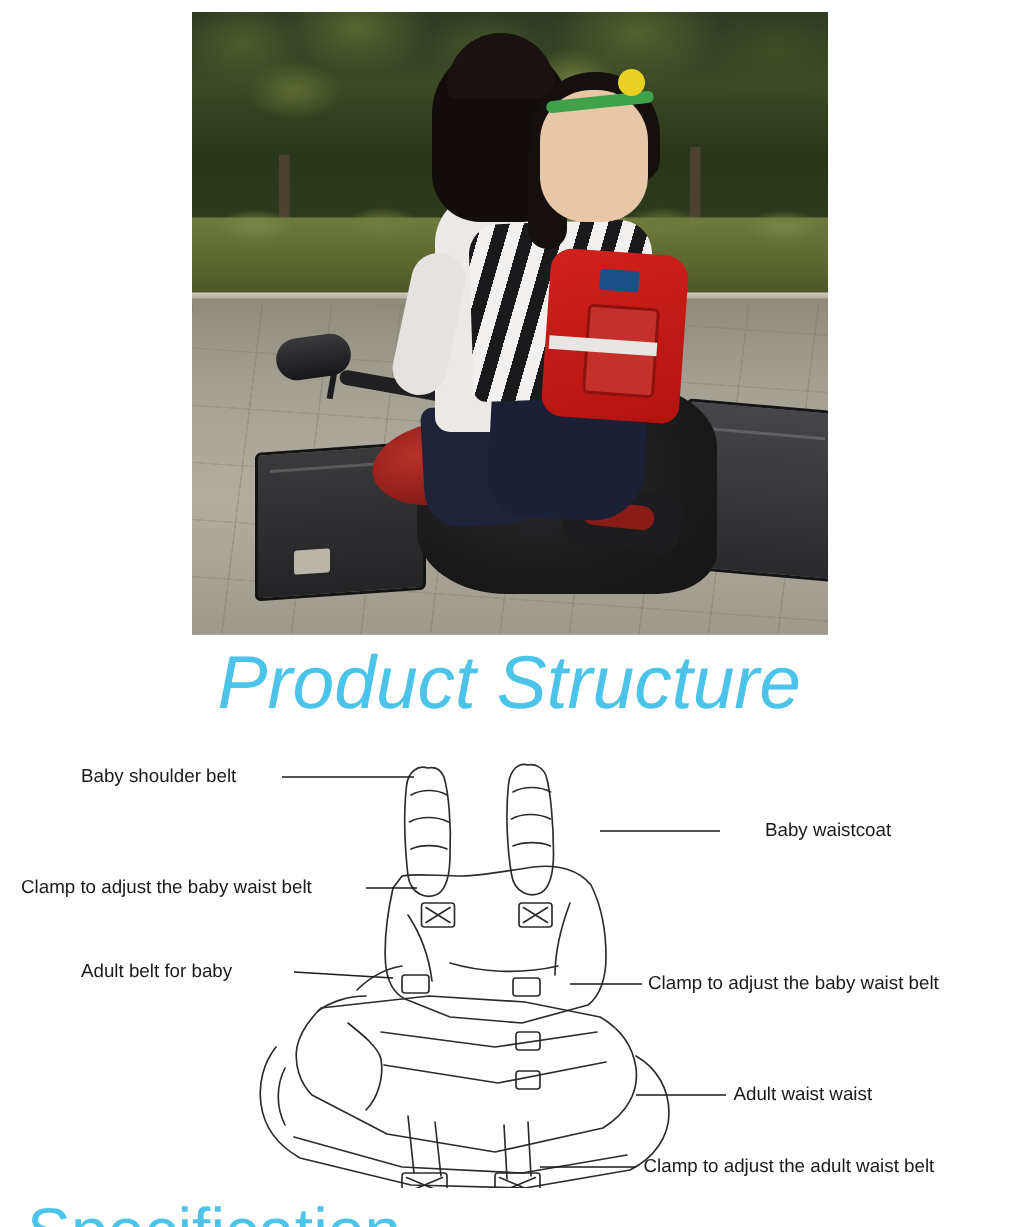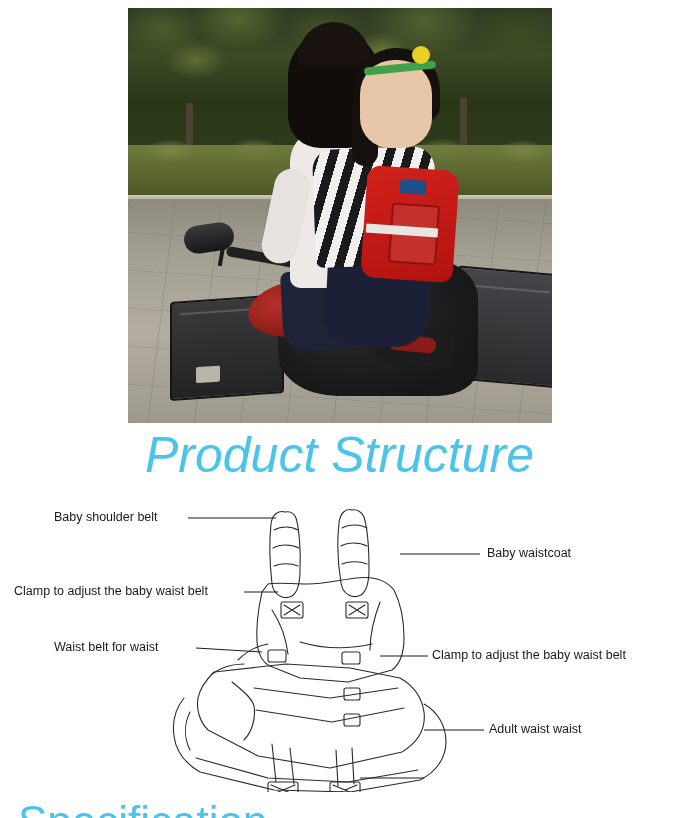--- a/index.html
+++ b/index.html
@@ -364,19 +364,20 @@
       <line x1="196" y1="156" x2="262" y2="160"></line>
       <line x1="400" y1="62" x2="480" y2="62"></line>
       <line x1="380" y1="164" x2="428" y2="164"></line>
       <line x1="424" y1="238" x2="484" y2="238"></line>
       <line x1="360" y1="286" x2="424" y2="286"></line>
     </g>
   </svg>
 
   <div class="lbl" style="left:54px; top:18px;">Baby shoulder belt</div>
   <div class="lbl" style="left:14px; top:92px;">Clamp to adjust the baby waist belt</div>
-  <div class="lbl" style="left:54px; top:148px;">Waist belt for waist</div>
-  <div class="lbl" style="left:487px; top:54px;">Baby waistcoat</div>
+  <div class="lbl" style="left:54px; top:148px;">Adult belt for baby</div>
+  <div class="lbl" style="left:510px; top:54px;">Baby waistcoat</div>
   <div class="lbl" style="left:432px; top:156px;">Clamp to adjust the baby waist belt</div>
   <div class="lbl" style="left:489px; top:230px;">Adult waist waist</div>
+  <div class="lbl" style="left:429px; top:278px;">Clamp to adjust the adult waist belt</div>
 </div>
 
 <div class="bottom-heading">Specification</div>
 
 </body></html>

